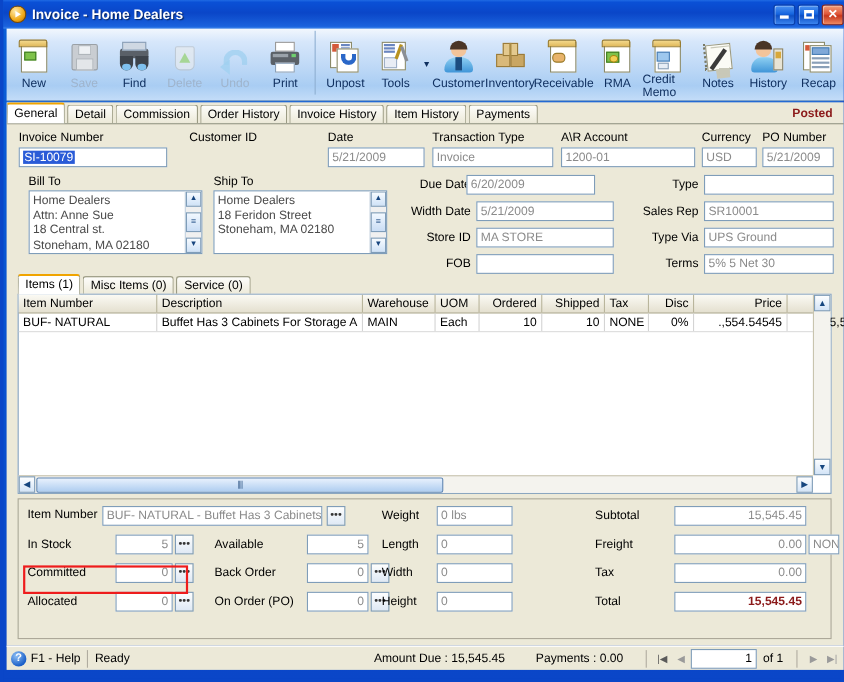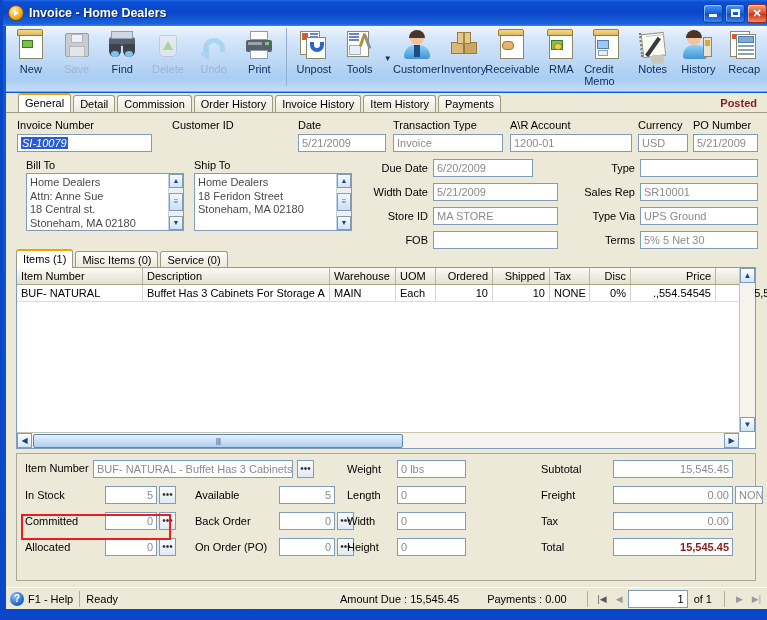--- a/index.html
+++ b/index.html
@@ -51,37 +51,37 @@
   .wbtn .max { width:9px;height:8px;border:2px solid #fff;border-top-width:3px;}
   
   .toolbar {
     position:absolute; left:3px; top:26px; width:761px; height:66px;
     background:linear-gradient(180deg,#f2f7fd 0%,#d7e7fb 18%,#bdd8f6 55%,#a9cdf3 80%,#c3dcf8 100%);
     border-bottom:1px solid #8aa9c8; display:flex; align-items:flex-start;
     padding-left:2px;
   }
   .tb-item {
     width:52px; height:64px; display:flex; flex-direction:column;
-    align-items:center; justify-content:flex-start; padding-top:3px;
+    align-items:center; justify-content:flex-start; padding-top:10px;
     font-size:11px; color:#103060; cursor:default;
   }
   .tb-item.dis { color:#9fb4cc; }
   .tb-label { margin-top:2px; font-size:11px; }
   .tb-sep { width:1px; height:58px; background:#8fb0d2; margin:2px 4px 0 4px; }
   .ico { width:32px;height:32px;position:relative; }
   
   .doc { position:absolute; left:4px; top:2px; width:24px;height:28px;background:#fff;
          border:1px solid #8a8a6a; }
   .folder-top { position:absolute; left:2px; top:0px; width:26px;height:7px;
                 background:linear-gradient(180deg,#f4d98c,#e0b95c); border:1px solid #9a7b2a;
                 border-radius:2px 2px 0 0;}
   
   .tabstrip {
     position:absolute; left:3px; top:93px; width:761px; height:19px;
-    display:flex; align-items:flex-end; padding-left:12px;
+    display:flex; align-items:flex-end; padding-left:0;
     background:#ece9d8;
   }
   .tab {
     height:17px; padding:0 6px; margin-right:2px;
     background:linear-gradient(180deg,#fdfdfb,#ece9d8);
     border:1px solid #9b9b84; border-bottom:none;
     border-radius:3px 3px 0 0; font-size:11px; line-height:16px; color:#000;
   }
   .tab.active {
     height:19px; background:#fff; border-color:#9b9b84;
@@ -98,21 +98,21 @@
     background:#ece9d8; border-top:1px solid #9b9b84;
   }
   .lbl { font-size:11px; color:#000; }
   .fld {
     background:#fff; border:1px solid #7f9db9; height:18px; font-size:11px;
     color:#808080; padding:1px 3px; line-height:15px; white-space:nowrap; overflow:hidden;
   }
   .fld.ro { color:#8b8b8b; }
   .fld.bold-red { color:#8b1a1a; font-weight:bold; }
   .num { text-align:right; }
-  .sel { background:#2a5bd7; color:#fff; padding:0 1px;font-style:italic; }
+  .sel { background:#2a5bd7; color:#fff; padding:0 1px; }
   
   .addr {
     background:#fff; border:1px solid #7f9db9; position:relative;
     font-size:11px; color:#4a4a4a; padding:2px 3px; line-height:13.5px; overflow:hidden;
   }
   .addr .sb {
     position:absolute; right:0; top:0; width:15px; height:100%;
     background:#f0f0f0; border-left:1px solid #c4d3e2;
     display:flex; flex-direction:column; justify-content:space-between;
   }
@@ -412,21 +412,21 @@
       <div>Stoneham, MA 02180</div>
       <div class="sb">
         <div class="sbb">▲</div>
         <div class="sbthumb">≡</div>
         <div class="sbb">▼</div>
       </div>
     </div>
 
     <div id="midleft">
         <div class="lbl" style="position: absolute; left: 360px; top: 49px; width: 62px; text-align: right;">Due Date</div>
-        <div class="fld ro" style="position: absolute; left: 427px; top: 46px; width: 100px;">6/20/2009</div>
+        <div class="fld ro" style="position: absolute; left: 418px; top: 46px; width: 117px;">6/20/2009</div>
         <div class="lbl" style="position: absolute; left: 360px; top: 73px; width: 62px; text-align: right;">Width Date</div>
         <div class="fld ro" style="position: absolute; left: 427px; top: 70px; width: 125px;">5/21/2009</div>
         <div class="lbl" style="position: absolute; left: 360px; top: 97px; width: 62px; text-align: right;">Store ID</div>
         <div class="fld ro" style="position: absolute; left: 427px; top: 94px; width: 125px;">MA STORE</div>
         <div class="lbl" style="position: absolute; left: 360px; top: 121px; width: 62px; text-align: right;">FOB</div>
         <div class="fld ro" style="position: absolute; left: 427px; top: 118px; width: 125px;"></div>
       </div>
     <div id="midright">
         <div class="lbl" style="position: absolute; left: 567px; top: 49px; width: 62px; text-align: right;">Type</div>
         <div class="fld ro" style="position: absolute; left: 634px; top: 46px; width: 118px;"></div>

